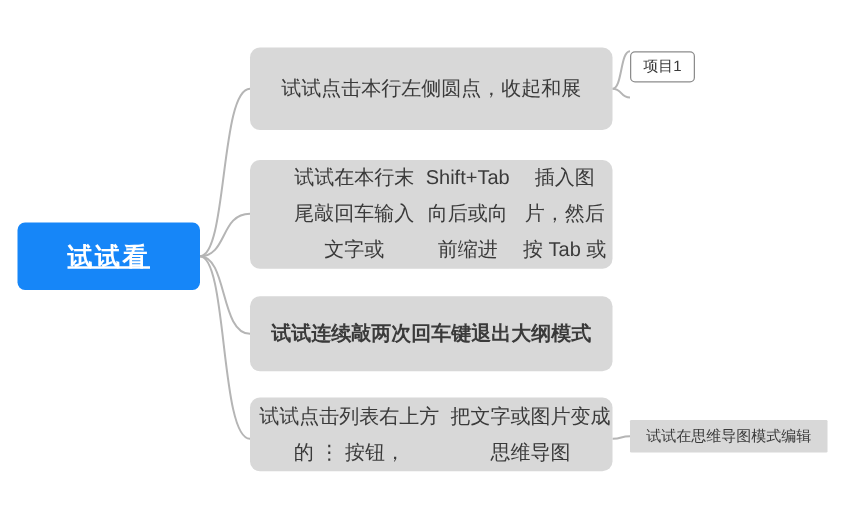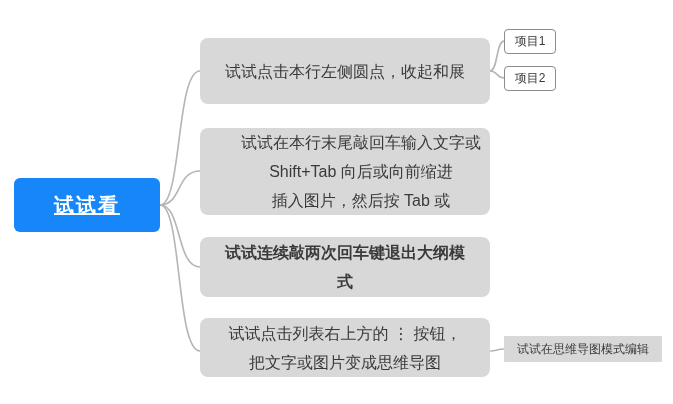--- a/index.html
+++ b/index.html
@@ -22,35 +22,36 @@
     display: flex; align-items: center; justify-content: center;
     cursor: pointer;
     text-decoration: underline;
   }
 
   .branch-node {
     position: absolute; left: 200px; width: 290px; z-index: 1;
     background: var(--node-bg, #d8d8d8);
     border-radius: 8px;
     color: var(--node-text, #3a3a3a); font-size: 16px; line-height: 29px;
-    display: flex; flex-direction: column; align-items: center; justify-content: center;
+    display: flex; flex-direction: row; align-items: center; justify-content: center;
     text-align: center; cursor: pointer;
   }
   #branch-1 { top: 38px;  height: 66px; }
   #branch-2 { top: 128px; height: 87px; padding-left: 32px; }
   #branch-3 { top: 237px; height: 60px; font-weight: bold; }
   #branch-4 { top: 318px; height: 59px; }
 
   .leaf-small {
     position: absolute; left: 504px; width: 52px; height: 25px; z-index: 1;
     background: #ffffff; border: 1px solid var(--leaf-border, #8c8c8c);
     border-radius: 4px;
     font-size: 12px; color: var(--node-text, #3a3a3a);
     display: flex; align-items: center; justify-content: center;
     cursor: pointer;
+    margin-top: 12px;
   }
   #leaf-1 { top: 29px; }
   #leaf-2 { top: 66px; }
 
   .leaf-wide {
     position: absolute; left: 504px; top: 336px; width: 158px; height: 26px; z-index: 1;
     background: var(--node-bg, #d8d8d8); border-radius: 1px;
     font-size: 12px; color: var(--node-text, #3a3a3a);
     display: flex; align-items: center; justify-content: center;
     cursor: pointer;
@@ -90,17 +91,16 @@
     <span class="line">式</span>
   </div>
 
   <div class="branch-node" id="branch-4">
     <span class="line">试试点击列表右上方的 ⋮ 按钮，</span>
     <span class="line">把文字或图片变成思维导图</span>
   </div>
 
   <div class="leaf-small" id="leaf-1">项目1</div>
 
-  <div class="leaf-small" id="leaf-2">项目2</div>
 
   <div class="leaf-wide">试试在思维导图模式编辑</div>
 
 </div>
 
 </body></html>

